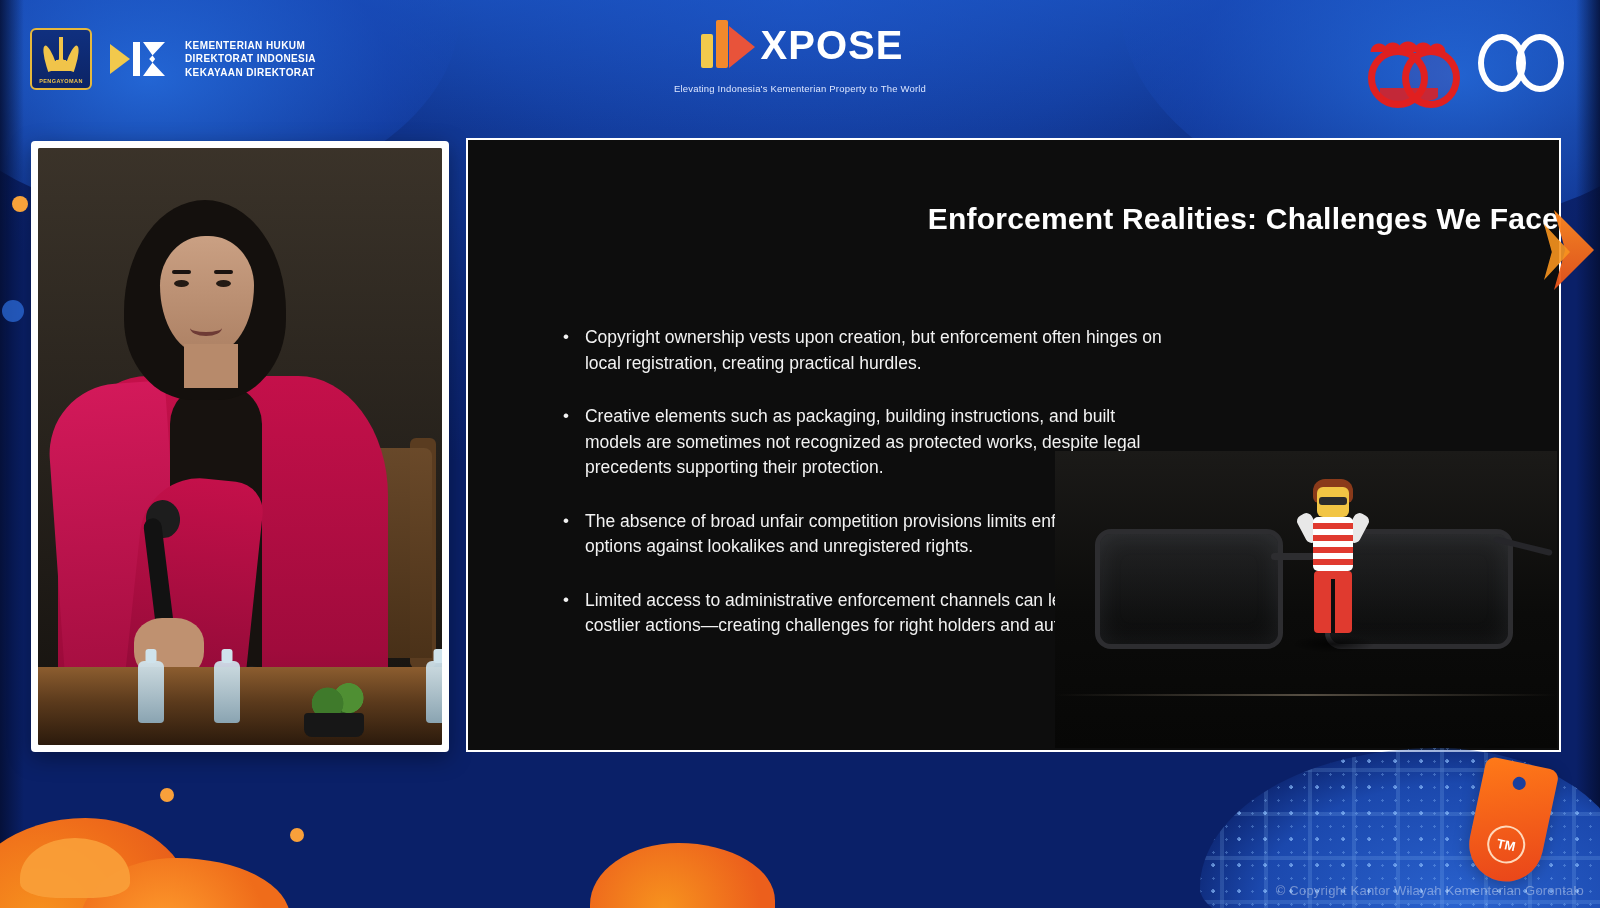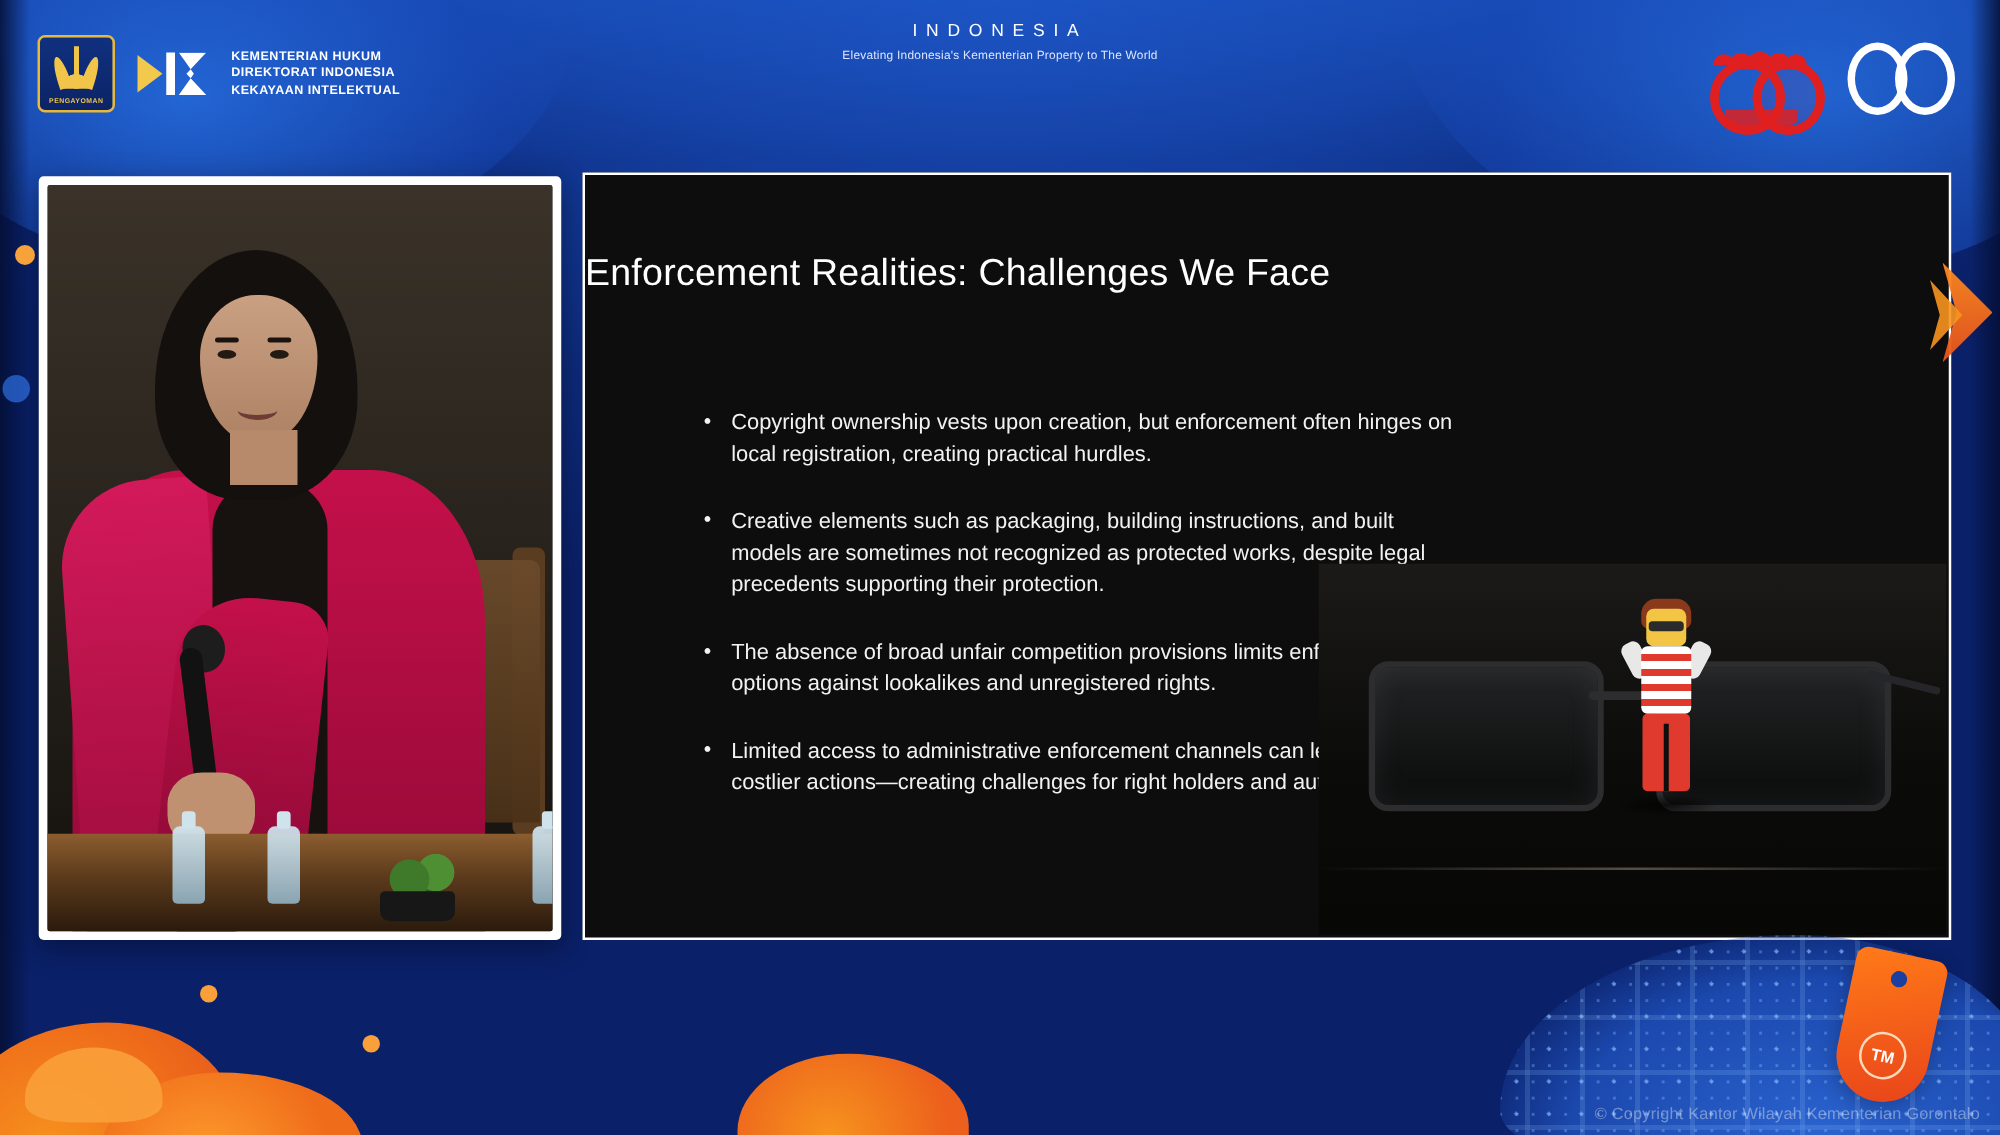--- a/index.html
+++ b/index.html
@@ -549,24 +549,24 @@
     left: 466px; top: 138px;
     width: 1095px; height: 614px;
     background: #0d0d0d;
     border: 2px solid #ffffff;
     box-sizing: border-box;
     overflow: hidden;
   }
   .slide-title {
     position: absolute;
     left: 0; right: 0; top: 62px;
-    text-align: left;
+    text-align: right;
     color: #ffffff;
     font-size: 30px;
-    font-weight: normal;
+    font-weight: bold;
     letter-spacing: .2px;
   }
   .slide-bullets {
     position: absolute;
     left: 95px; top: 185px;
     width: 610px;
     color: #f2f2f2;
     font-size: 17.5px;
     line-height: 1.46;
   }
@@ -724,26 +724,33 @@
         <div class="crest-word">PENGAYOMAN</div>
       </div>
       <div class="djki-mark">
         <div class="djki-tri"></div>
         <div class="djki-bar"></div>
         <div class="djki-k"></div>
       </div>
       <div class="ministry-text">
         <div>KEMENTERIAN HUKUM</div>
         <div>DIREKTORAT INDONESIA</div>
-        <div>KEKAYAAN INTELEKTUAL</div>
+        <div>KEKAYAAN DIREKTORAT</div>
       </div>
     </div>
 
     <div class="logo-center">
-      <div class="xpose-sub">INDONESIA</div>
+      <div class="xpose-row">
+        <div class="xpose-mark">
+          <div class="xm-bar1"></div>
+          <div class="xm-bar2"></div>
+          <div class="xm-tri"></div>
+        </div>
+        <div class="xpose-word">XPOSE</div>
+      </div>
       <div class="xpose-tagline">Elevating Indonesia's Kementerian Property to The World</div>
     </div>
 
     <div class="logo-right">
       <div class="ri80">
         <div class="crown"></div>
         <div class="eight"></div>
         <div class="zero"></div>
         <div class="tail"></div>
       </div>

